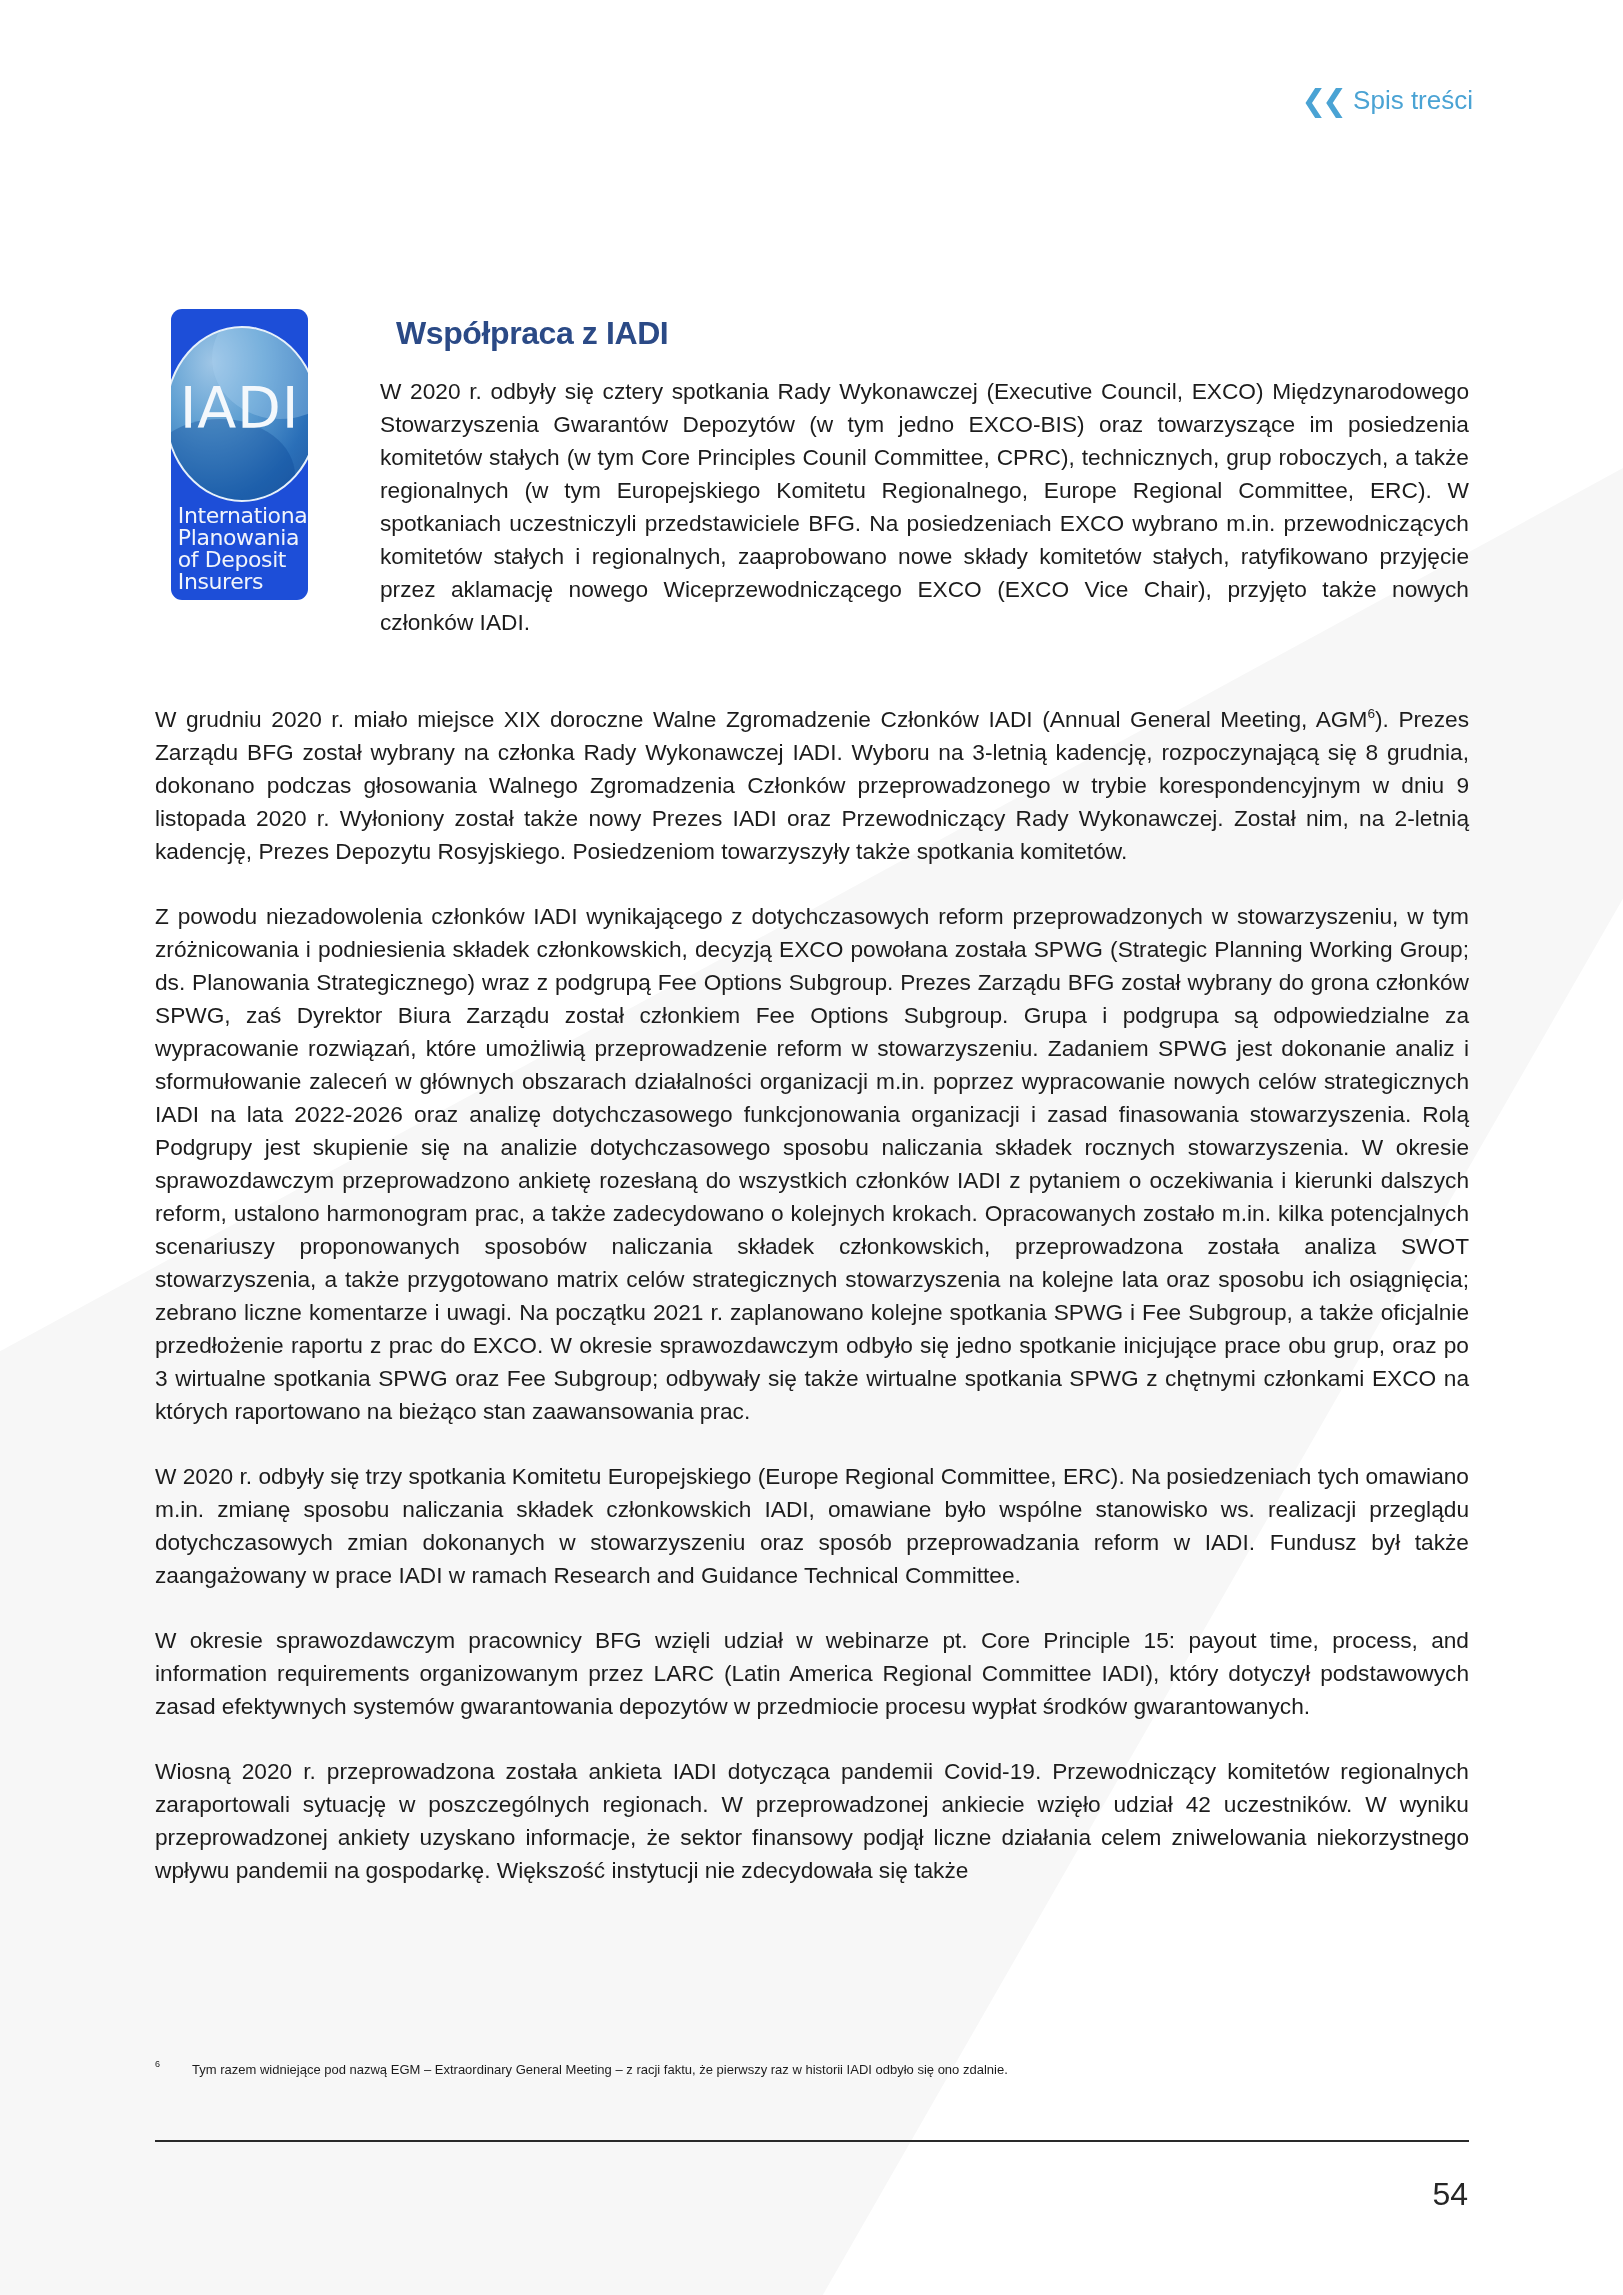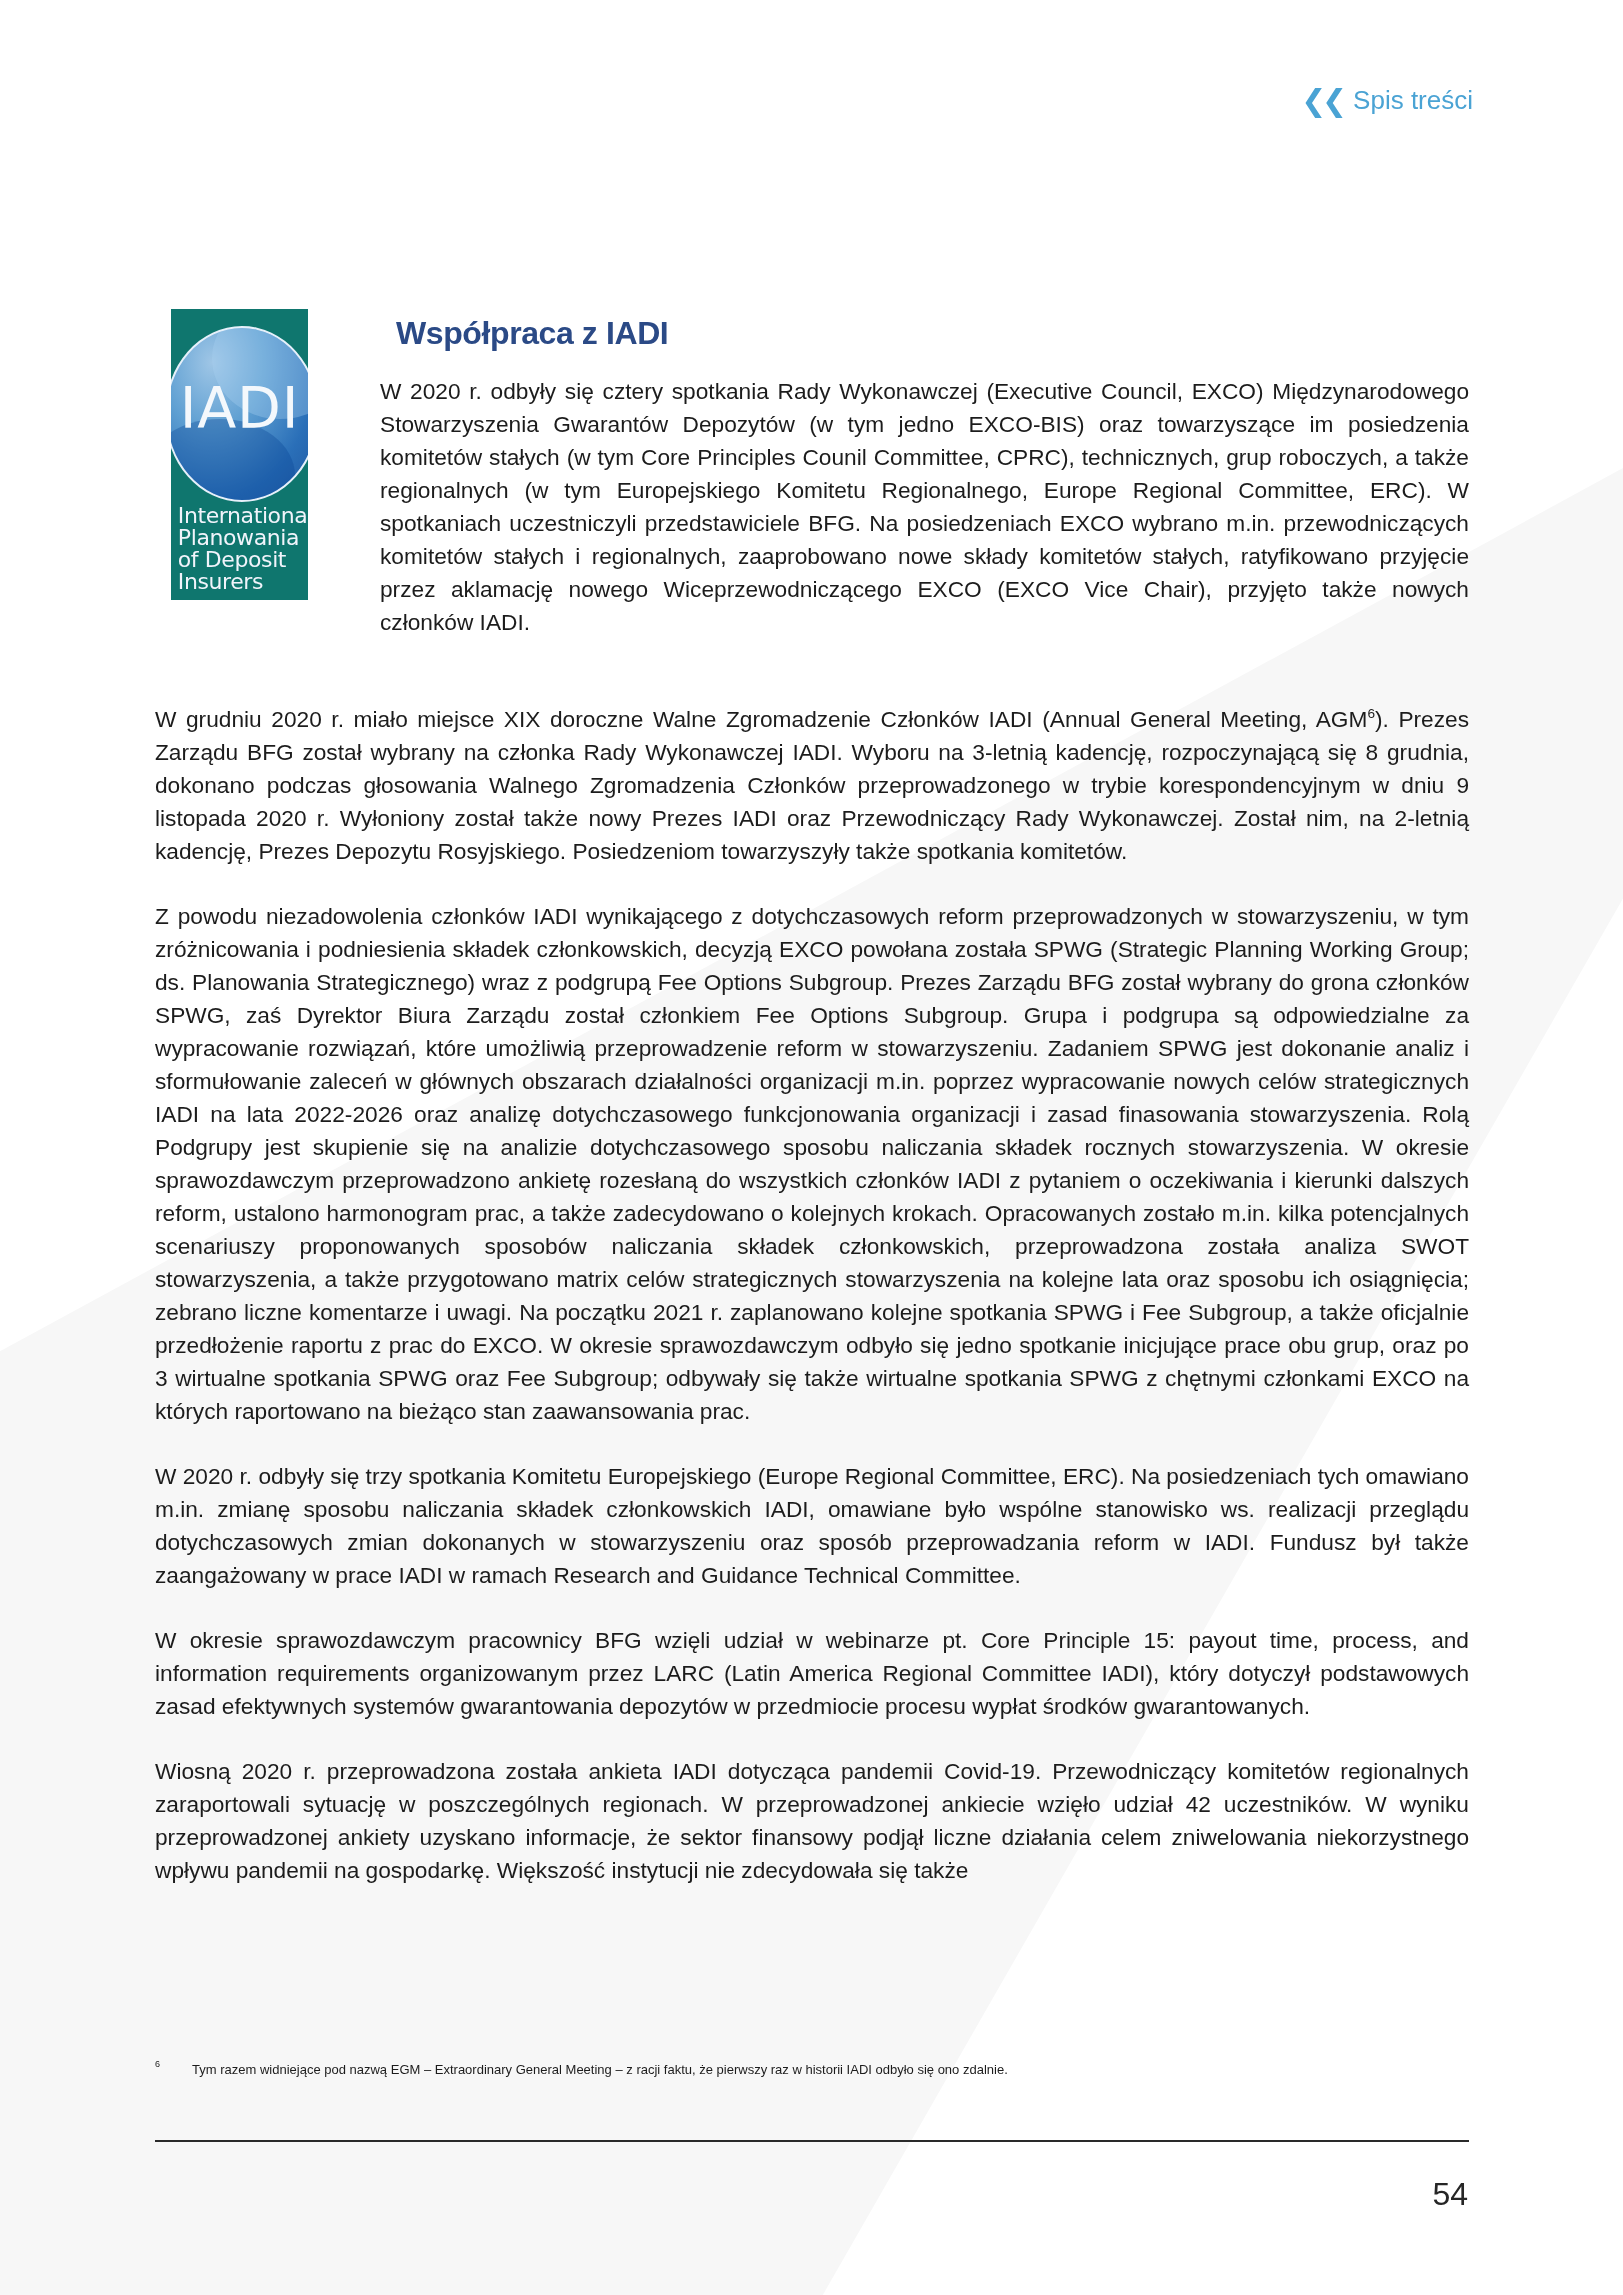--- a/index.html
+++ b/index.html
@@ -14,21 +14,21 @@
   }
   .page { position: absolute; inset: 0; z-index: 1; }
   .toc-link {
     position: absolute; top: 83px; right: 150px;
     color: #4aa3d4; font-size: 26px; text-decoration: none;
     display: flex; align-items: center; gap: 4.5px;
   }
   .toc-link .chev { font-weight: bold; font-size: 30px; letter-spacing: -4.5px; margin-right: 6px; }
   .logo {
     position: absolute; left: 171px; top: 309px; width: 137px; height: 291px;
-    background: #0f766e; overflow: hidden;
+    background: #1d4ed8; overflow: hidden; border-radius: 11px;
   }
   .logo .circle {
     position: absolute; left: -6px; top: 16.6px; width: 150px; height: 172px;
     border-radius: 50%; border: 2.3px solid #e6f0fa;
     background:
       radial-gradient(ellipse at 30% 20%, #9fc6e6 0%, #5e9fd2 35%, #2a6fb8 70%, #1f56a0 100%);
     overflow: hidden;
   }
   .logo .circle::before {
     content: ""; position: absolute; left: 45px; top: -30px; width: 136px; height: 121px;

